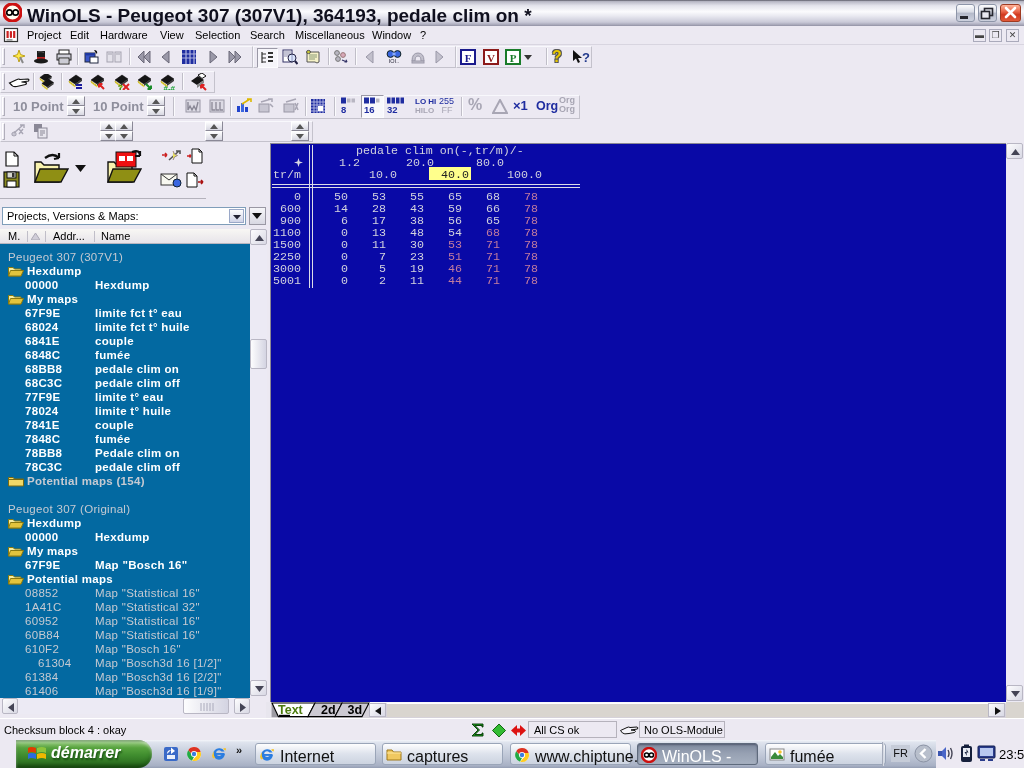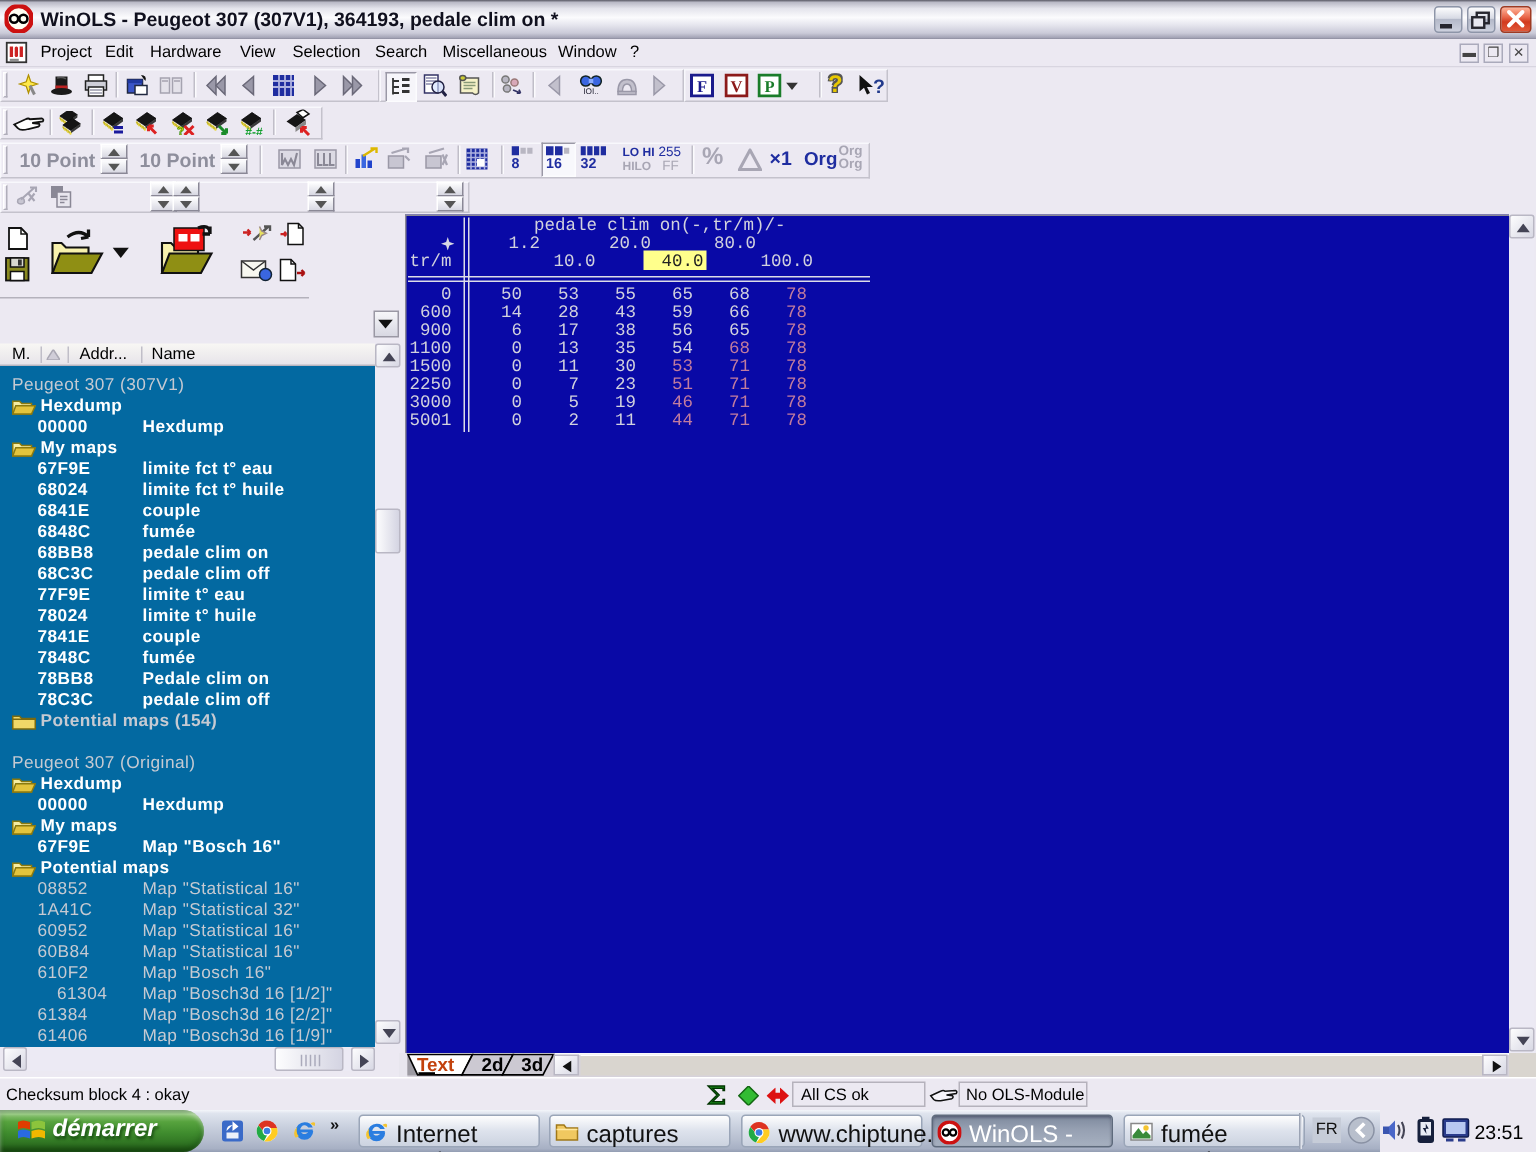--- a/index.html
+++ b/index.html
@@ -1,19 +1,19 @@
 <!DOCTYPE html>
 <html><head><meta charset="utf-8"><style>
 *{margin:0;padding:0;box-sizing:border-box;-webkit-font-smoothing:antialiased;}
 html,body{width:1024px;height:768px;overflow:hidden;background:#ece9f2;font-family:"Liberation Sans",sans-serif;}
 .ab{position:absolute;}
 #root{position:absolute;left:0;top:0;width:1024px;height:768px;}
 
 #title{left:0;top:0;width:1024px;height:26px;background:linear-gradient(180deg,#585864 0%,#b9b9c6 6%,#e4e4ec 22%,#fbfbfd 45%,#e8e8f0 62%,#cacad8 85%,#a2a2b4 97%,#8b8b9d 100%);}
-#title .txt{left:27px;top:5px;font-size:13px;font-weight:bold;color:#10101e;letter-spacing:0px;}
+#title .txt{left:27px;top:5px;font-size:19px;font-weight:bold;color:#10101e;letter-spacing:0px;}
 .capbtn{top:4px;width:19px;height:18px;border-radius:3px;border:1px solid #8d95a8;}
 .sil{background:linear-gradient(180deg,#fdfdfe 0%,#d7dae4 45%,#b4b9c9 50%,#cdd1de 100%);}
 .red{background:linear-gradient(180deg,#ffb49a 0%,#e9684b 40%,#d23a1e 60%,#e15939 100%);border-color:#9e3a22;}
 
 #menu{left:0;top:26px;width:1024px;height:19px;background:#ece9f2;border-bottom:1px solid #d8d5e0;}
 .mi{top:3px;font-size:11px;color:#000;}
 .mdib{top:3px;width:13px;height:13px;border:1px solid #aab;background:#ece9f2;font-size:9px;color:#444;text-align:center;line-height:11px;}
 
 .tbrow{left:0;width:1024px;background:#ece9f2;}
 #tb1{top:45px;height:25px;}
@@ -43,21 +43,21 @@
 .sbthumb{background:linear-gradient(90deg,#fdfdfe,#d4d4e2);border:1px solid #b9b7c4;border-radius:2px;}
 
 #bluewin{left:270px;top:143px;width:736px;height:559px;background:#0909a6;border-left:1.5px solid #8a8894;border-top:1px solid #8a8894;}
 .mono{position:absolute;font-family:"Liberation Mono",monospace;font-size:11.65px;line-height:12px;color:#d2d2de;white-space:pre;}
 .pink{color:#c27c9e;}
 .cellr{text-align:right;}
 #tabstrip{left:268px;top:702px;width:738px;height:16px;background:#d6d2da;}
 #stat{left:0;top:718px;width:1024px;height:22px;background:#ece9f2;border-top:1px solid #fff;font-size:11px;color:#000;}
 .statbox{top:3px;height:17px;border:1px solid #b5b2bc;background:#ece9f2;font-size:11px;line-height:15px;}
 
-#taskbar{left:0;top:740px;width:920px;height:28px;background:linear-gradient(180deg,#f4f6fa 0%,#dfe4ee 8%,#c9d0de 40%,#b7bfd0 70%,#a7b0c4 92%,#939db2 100%);}
+#taskbar{left:16px;top:740px;width:920px;height:28px;background:linear-gradient(180deg,#f4f6fa 0%,#dfe4ee 8%,#c9d0de 40%,#b7bfd0 70%,#a7b0c4 92%,#939db2 100%);}
 .taskbtn{top:3px;width:121px;height:22px;border-radius:3px;background:linear-gradient(180deg,#fefefe,#dde2ec 50%,#ccd3e0);border:1px solid #9aa5b8;font-size:16px;color:#111;}
 .tbtxt{position:absolute;left:24px;top:4px;}
 </style></head><body>
 <div id="root">
 <div id="title" class="ab">
 <svg class="ab" style="left:3px;top:3px" width="19" height="19" viewBox="0 0 19 19">
         <circle cx="9.5" cy="9.5" r="8.6" fill="#fffff2" stroke="#cc1111" stroke-width="3.2"></circle>
         <circle cx="6.4" cy="9.5" r="2.7" fill="none" stroke="#000" stroke-width="1.7"></circle>
         <circle cx="12.6" cy="9.5" r="2.7" fill="none" stroke="#000" stroke-width="1.7"></circle>
       </svg>
@@ -478,20 +478,28 @@
       <rect x="1" y="2" width="16" height="11" fill="#f8f8f0" stroke="#333"></rect>
       <path d="M1 2 L9 8 L17 2" fill="none" stroke="#333"></path>
       <circle cx="17" cy="11" r="4" fill="#3a66e0" stroke="#123"></circle>
     </svg>
 <svg class="ab" style="left:186px;top:172px" width="19" height="16" viewBox="0 0 19 16">
       <path d="M1 1 H8 L11 4 V15 H1 Z" fill="#fff" stroke="#111"></path>
       <path d="M8 1 V4 H11" fill="none" stroke="#111"></path>
       <path d="M12 10 L17 10 M17 10 L15 8 M17 10 L15 12" stroke="#aa1111" stroke-width="1.6" fill="none"></path>
     </svg>
 <div id="lsep" class="ab"></div>
+<div id="combo" class="ab">
+      <span style="position:absolute;left:4px;top:2px">Projects, Versions &amp; Maps:</span>
+      <div style="position:absolute;right:1px;top:1px;width:15px;height:14px;background:linear-gradient(180deg,#fdfdfe,#d0d4e8);border:1px solid #9aa8c8">
+        <svg style="position:absolute;left:3px;top:5px" width="9" height="5">
+          <path d="M0 0 H8 L4 4.5 Z" fill="#223"></path>
+        </svg>
+      </div>
+    </div>
 <div id="combobtn" class="ab">
       <svg style="position:absolute;left:2px;top:5px" width="11" height="7">
         <path d="M0 0 H10 L5 6 Z" fill="#111"></path>
       </svg>
     </div>
 <div id="lhead" class="ab">
 <span class="ab hcol" style="left:8px">M.</span>
       <div class="ab hsep" style="left:27px"></div>
 <svg class="ab" style="left:31px;top:4px" width="9" height="7">
         <path d="M4.5 0 L9 7 H0 Z" fill="#d0cdd8" stroke="#aaa8b4"></path>
@@ -643,21 +651,21 @@
 <div class="mono cellr" style="left:269px;top:215px;width:32px">900</div>
 <div class="mono cellr" style="left:318px;top:215px;width:30px">6</div>
 <div class="mono cellr" style="left:356px;top:215px;width:30px">17</div>
 <div class="mono cellr" style="left:394px;top:215px;width:30px">38</div>
 <div class="mono cellr" style="left:432px;top:215px;width:30px">56</div>
 <div class="mono cellr" style="left:470px;top:215px;width:30px">65</div>
 <div class="mono cellr pink" style="left:508px;top:215px;width:30px">78</div>
 <div class="mono cellr" style="left:269px;top:227px;width:32px">1100</div>
 <div class="mono cellr" style="left:318px;top:227px;width:30px">0</div>
 <div class="mono cellr" style="left:356px;top:227px;width:30px">13</div>
-<div class="mono cellr" style="left:394px;top:227px;width:30px">35</div>
+<div class="mono cellr" style="left:394px;top:227px;width:30px">48</div>
 <div class="mono cellr" style="left:432px;top:227px;width:30px">54</div>
 <div class="mono cellr pink" style="left:470px;top:227px;width:30px">68</div>
 <div class="mono cellr pink" style="left:508px;top:227px;width:30px">78</div>
 <div class="mono cellr" style="left:269px;top:239px;width:32px">1500</div>
 <div class="mono cellr" style="left:318px;top:239px;width:30px">0</div>
 <div class="mono cellr" style="left:356px;top:239px;width:30px">11</div>
 <div class="mono cellr" style="left:394px;top:239px;width:30px">30</div>
 <div class="mono cellr pink" style="left:432px;top:239px;width:30px">53</div>
 <div class="mono cellr pink" style="left:470px;top:239px;width:30px">71</div>
 <div class="mono cellr pink" style="left:508px;top:239px;width:30px">78</div>
@@ -686,21 +694,21 @@
 <svg class="ab" style="left:266px;top:702px" width="740" height="16" viewBox="0 0 740 16">
 <rect x="0" y="0" width="740" height="16" fill="#d6d2da"></rect>
 <rect x="0" y="0" width="740" height="1.4" fill="#f8f8fc"></rect>
 <rect x="0" y="0" width="5.6" height="16" fill="#e8e6ee"></rect>
 <polygon points="5.6,1 12.5,15 5.6,15" fill="#9c9aa2"></polygon>
 <polygon points="6,1 49,1 42,14.6 12.4,14.6" fill="#fff" stroke="#000" stroke-width="1.1"></polygon>
 <polygon points="49,1 76,1 69,14.6 42,14.6" fill="#ccc9d2" stroke="#000" stroke-width="1.1"></polygon>
 <polygon points="76,1 103,1 96,14.6 69,14.6" fill="#ccc9d2" stroke="#000" stroke-width="1.1"></polygon>
 <line x1="13" y1="13.6" x2="24" y2="13.6" stroke="#000" stroke-width="1.6"></line>
 </svg>
-<div class="ab" style="left:278px;top:702.5px;width:40px;height:14px;font-size:12.5px;font-weight:bold;color:#c2410c;">Text</div>
+<div class="ab" style="left:278px;top:702.5px;width:40px;height:14px;font-size:12.5px;font-weight:bold;color:#4d7c0f;">Text</div>
 <div class="ab" style="left:321px;top:702.5px;width:30px;height:14px;font-size:12.5px;font-weight:bold;color:#000;">2d</div>
 <div class="ab" style="left:347.5px;top:702.5px;width:30px;height:14px;font-size:12.5px;font-weight:bold;color:#000;">3d</div>
 <div class="ab sbbtn" style="left:369px;top:703px;width:17px;height:14px;border-radius:0">
       <svg style="position:absolute;left:5px;top:3px" width="6" height="8">
         <path d="M0 4 L6 0 V8 Z" fill="#111"></path>
       </svg>
     </div>
 <div class="ab" style="left:387px;top:703px;width:601px;height:14px;background:#d9d5cf;border-top:1px solid #fff"></div>
 <div class="ab sbbtn" style="left:988px;top:703px;width:17px;height:14px;border-radius:0">
       <svg style="position:absolute;left:6px;top:3px" width="6" height="8">

